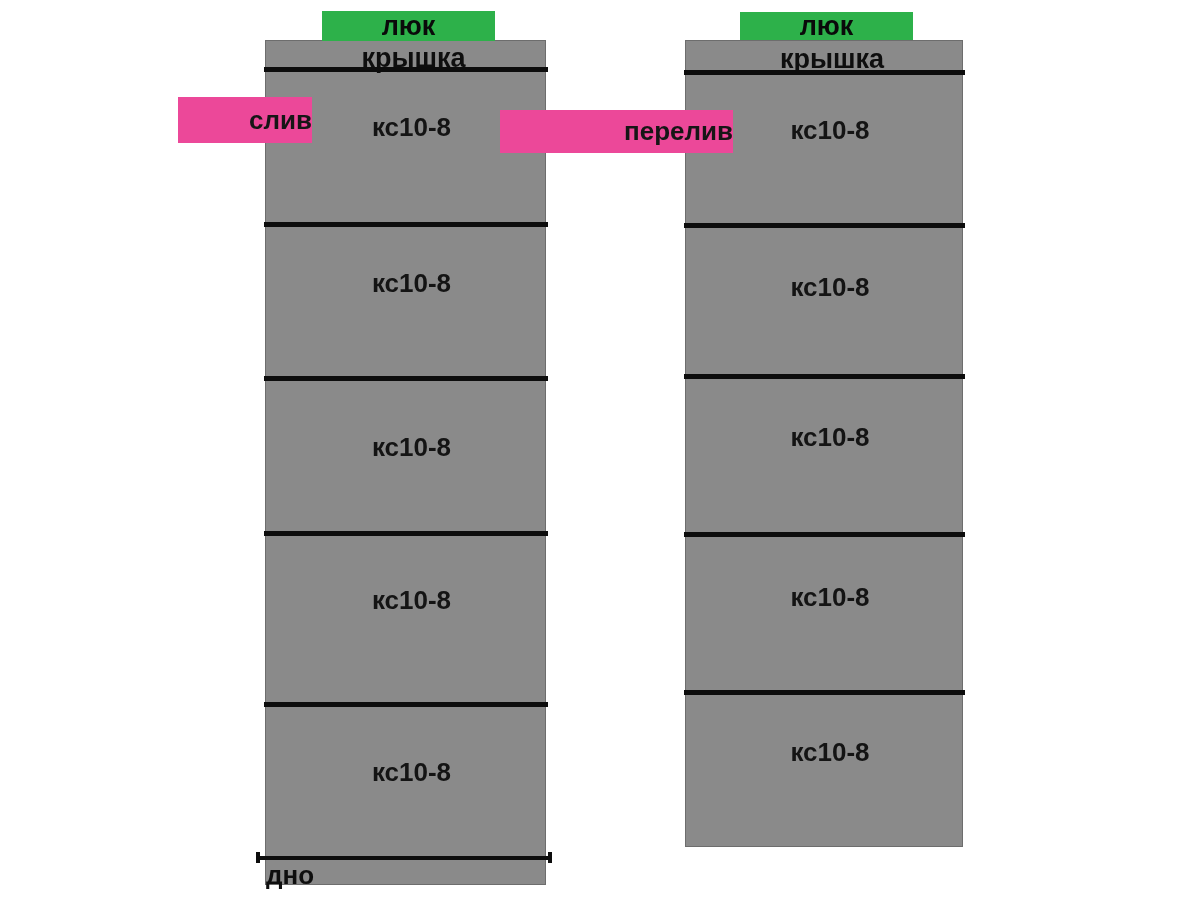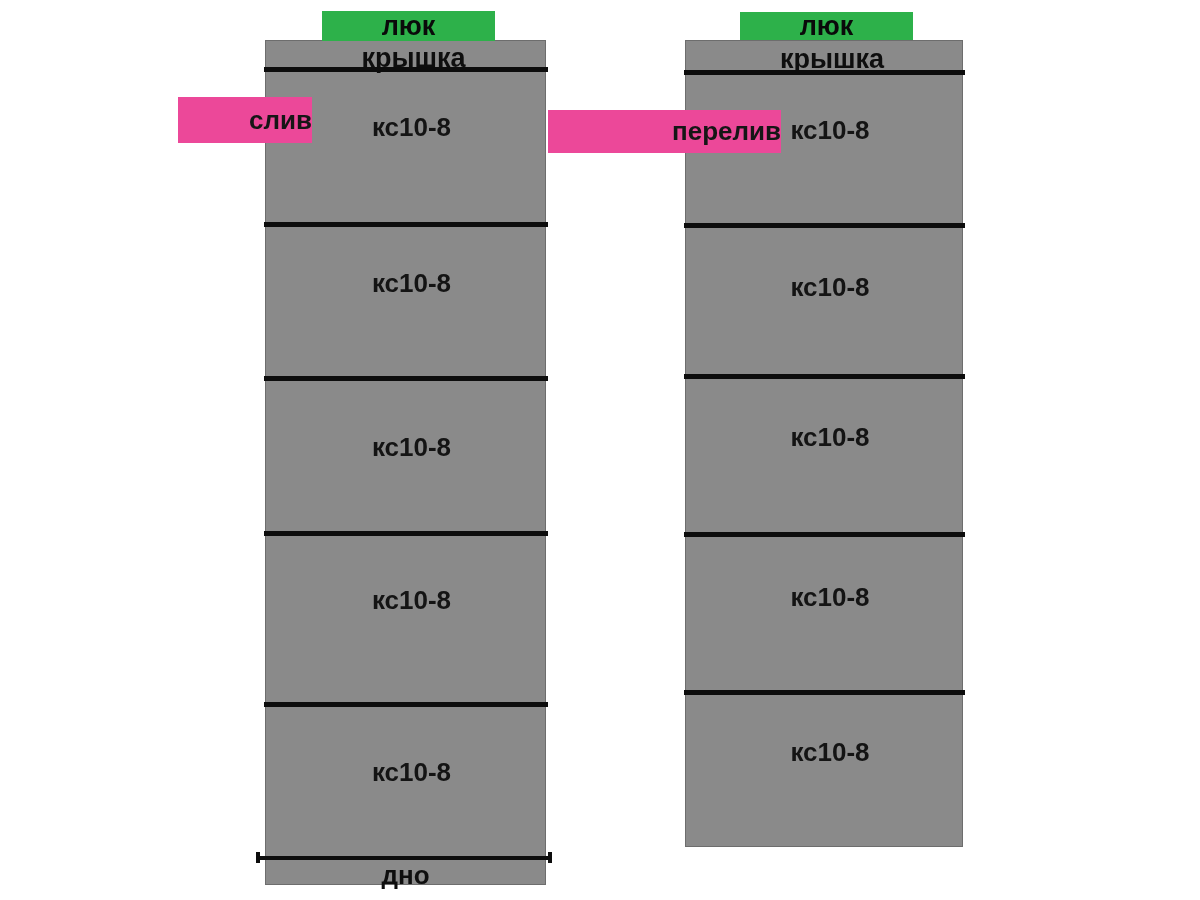--- a/index.html
+++ b/index.html
@@ -30,21 +30,21 @@
   }
   .bottom-line{
     position:absolute;background:#0d0d0d;height:4px;z-index:2;
   }
   .bottom-line .tick{
     position:absolute;width:4px;height:11px;top:-4px;background:#0d0d0d;
   }
   .tick.left{left:0;}
   .tick.right{right:0;}
   .bottom-label{
-    position:absolute;left:0;right:0;text-align:center;font-size:26px;color:#0e0e0e;
+    position:absolute;left:0;right:0;font-size:26px;color:#0e0e0e;
   }
 </style>
 </head>
 <body>
 
 <div class="canvas">
 
   <div class="manhole" style="left:322px;top:11px;width:173px;height:30px;">
     <span>люк</span>
   </div>
@@ -89,17 +89,17 @@
     <div class="ring-label" style="top:231px;">кс10-8</div>
     <div class="ring-label" style="top:381px;">кс10-8</div>
     <div class="ring-label" style="top:541px;">кс10-8</div>
     <div class="ring-label" style="top:696px;">кс10-8</div>
   </div>
 
   <div class="pipe-label" style="left:178px;top:97px;width:134px;height:46px;">
     <span>слив</span>
   </div>
 
-  <div class="pipe-label" style="left:500px;top:110px;width:233px;height:43px;margin-left:48px;">
+  <div class="pipe-label" style="left:500px;top:110px;width:233px;height:43px;">
     <span>перелив</span>
   </div>
 
 </div>
 
 </body></html>

